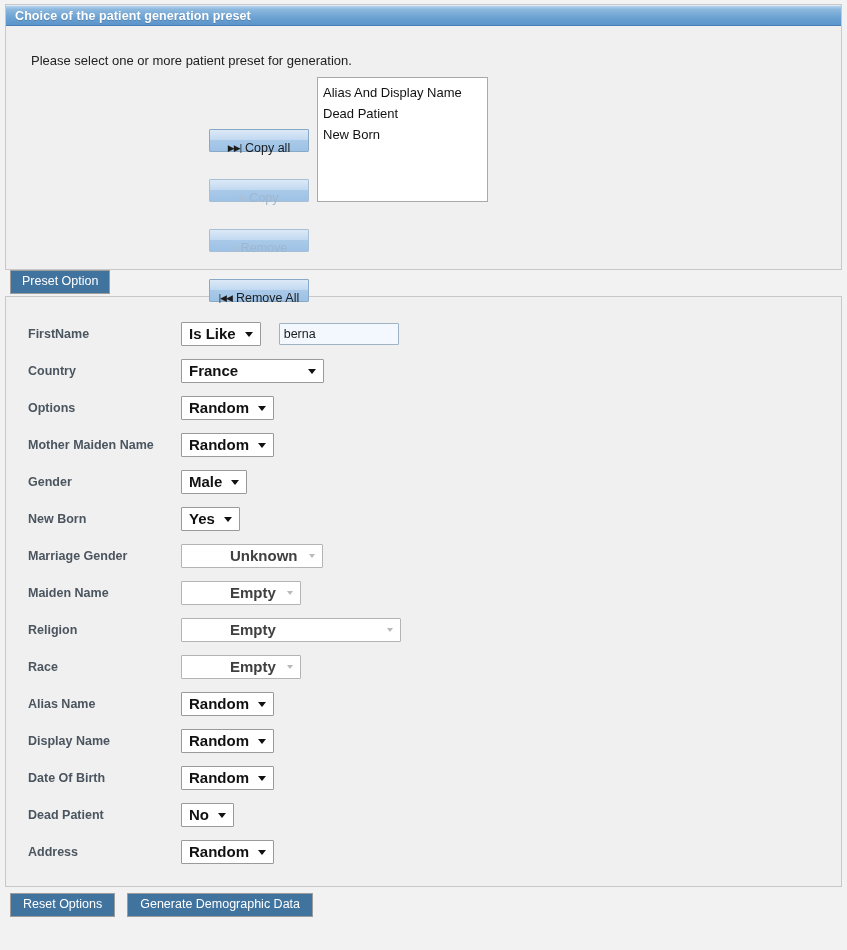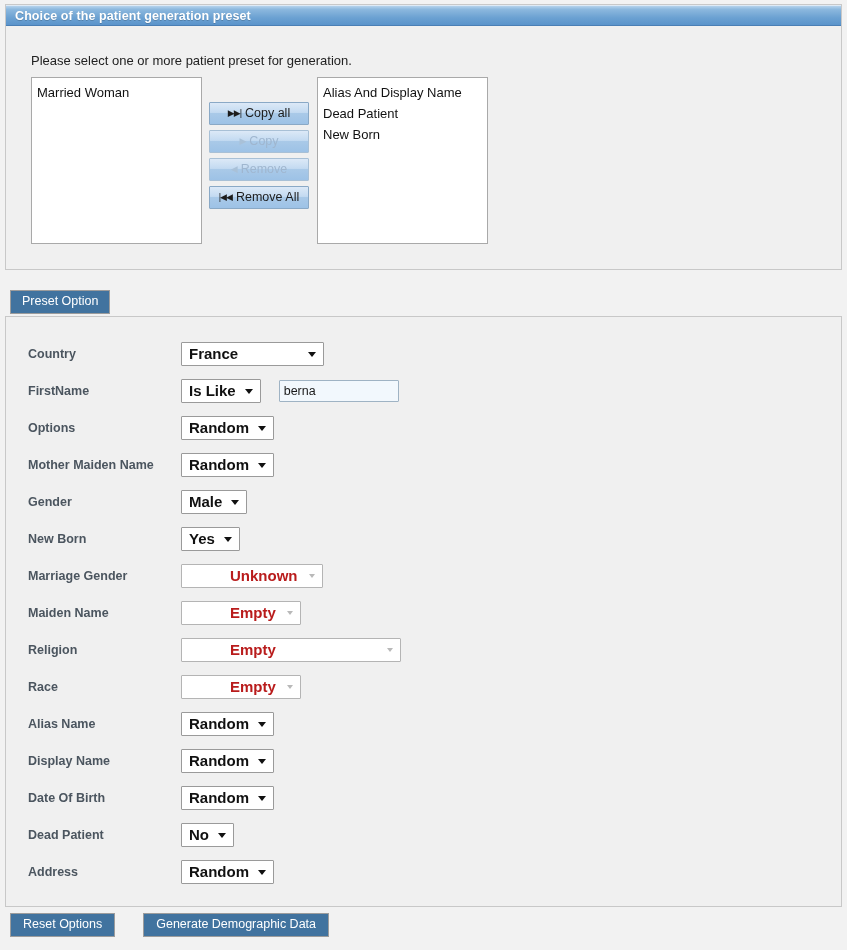--- a/index.html
+++ b/index.html
@@ -64,21 +64,21 @@
   #list-available {
     left: 25px;
     top: 51px;
     width: 171px;
     height: 167px;
   }
   #list-selected {
     left: 311px;
     top: 51px;
     width: 171px;
-    height: 167px;
+    height: 125px;
   }
   .list-item {
     padding: 1px 5px;
     font-size: 13px;
     color: #111;
     line-height: 19px;
     white-space: nowrap;
     cursor: default;
   }
 
@@ -95,23 +95,24 @@
     margin-bottom: 5px;
     box-sizing: border-box;
     border: 1px solid #8aa9c6;
     border-radius: 1px;
     background: linear-gradient(to bottom, #dce9f7 0%, #c3daf1 45%, #a9c9e8 50%, #9dc2e6 100%);
     color: #1c1c1c;
     font-size: 12.5px;
     font-family: "Liberation Sans", sans-serif;
     text-align: center;
     line-height: 21px;
-    padding: 0;
+    padding: 8px;
     cursor: pointer;
     white-space: nowrap;
+    margin-top: 27px;
   }
   .xfer-btn .gl {
     font-size: 9px;
     letter-spacing: -1px;
     margin-right: 4px;
     position: relative;
     top: -1px;
   }
   .xfer-btn.disabled {
     color: #9fb6cf;
@@ -131,21 +132,21 @@
     color: #ffffff;
     font-size: 12.5px;
     font-family: "Liberation Sans", sans-serif;
     padding: 4px 12px 5px 12px;
     line-height: 13px;
     cursor: pointer;
     white-space: nowrap;
     box-sizing: border-box;
   }
   #preset-option-bar {
-    margin: 20px 0 0 10px;
+    margin: 0 0 0 10px;
     height: 22px;
   }
   #preset-option-bar .steel-btn { padding: 4px 11px 5px 11px; }
 
   
   #generation-panel .panel-body {
     padding: 18px 0 16px 0;
   }
   .form-row {
     display: flex;
@@ -183,21 +184,21 @@
     position: absolute;
     right: 7px;
     top: 50%;
     margin-top: -2px;
     width: 0; height: 0;
     border-left: 4px solid transparent;
     border-right: 4px solid transparent;
     border-top: 5px solid #111;
   }
   .select.disabled {
-    color: #b91c1c;
+    color: #404040;
     border-color: #b4b4b4;
     background: #ffffff;
     cursor: default;
     padding-left: 48px;
   }
   .select.disabled .caret {
     border-top-color: #b9b9b9;
     border-left-width: 3px;
     border-right-width: 3px;
     border-top-width: 4px;
@@ -216,35 +217,32 @@
     font-size: 12.5px;
     font-family: "Liberation Sans", sans-serif;
     padding: 2px 4px;
     border-radius: 1px;
   }
 
   
   #footer-bar {
     margin: 6px 0 0 10px;
     display: flex;
-    gap: 28px;
+    gap: 12px;
   }
 </style>
 </head>
 <body>
 
 <div class="panel" id="preset-panel">
   <div class="panel-header">Choice of the patient generation preset</div>
   <div class="panel-body">
 
     <div class="instruction">Please select one or more patient preset for generation.</div>
 
-    <div class="listbox" id="list-available">
-        <div class="list-item">Married Woman</div>
-      </div>
 
     <div class="transfer-buttons">
         <button class="xfer-btn"><span class="gl">▶▶|</span><span>Copy all</span></button>
         <button class="xfer-btn disabled"><span class="gl">▶</span><span>Copy</span></button>
         <button class="xfer-btn disabled"><span class="gl">◀</span><span>Remove</span></button>
         <button class="xfer-btn"><span class="gl">|◀◀</span><span>Remove All</span></button>
       </div>
 
     <div class="listbox" id="list-selected">
         <div class="list-item">Alias And Display Name</div>
@@ -255,36 +253,36 @@
   </div>
 </div>
 
 <div id="preset-option-bar">
   <button class="steel-btn">Preset Option</button>
 </div>
 
 <div class="panel" id="generation-panel">
   <div class="panel-body" id="generation-rows">
       <div class="form-row">
+        <div class="form-label">FirstName</div>
+        <div class="control-wrap">
+          <div class="select">
+            <span>Is Like</span>
+            <span class="caret"></span>
+          </div>
+          <input type="text" class="text-input" placeholder="" value="berna" style="">
+        </div>
+      </div>
+      <div class="form-row">
         <div class="form-label">Country</div>
         <div class="control-wrap">
           <div class="select w-country">
             <span>France</span>
             <span class="caret"></span>
           </div>
-        </div>
-      </div>
-      <div class="form-row">
-        <div class="form-label">FirstName</div>
-        <div class="control-wrap">
-          <div class="select">
-            <span>Is Like</span>
-            <span class="caret"></span>
-          </div>
-          <input type="text" class="text-input" placeholder="" value="berna" style="">
         </div>
       </div>
       <div class="form-row">
         <div class="form-label">Options</div>
         <div class="control-wrap">
           <div class="select">
             <span>Random</span>
             <span class="caret"></span>
           </div>
         </div>

